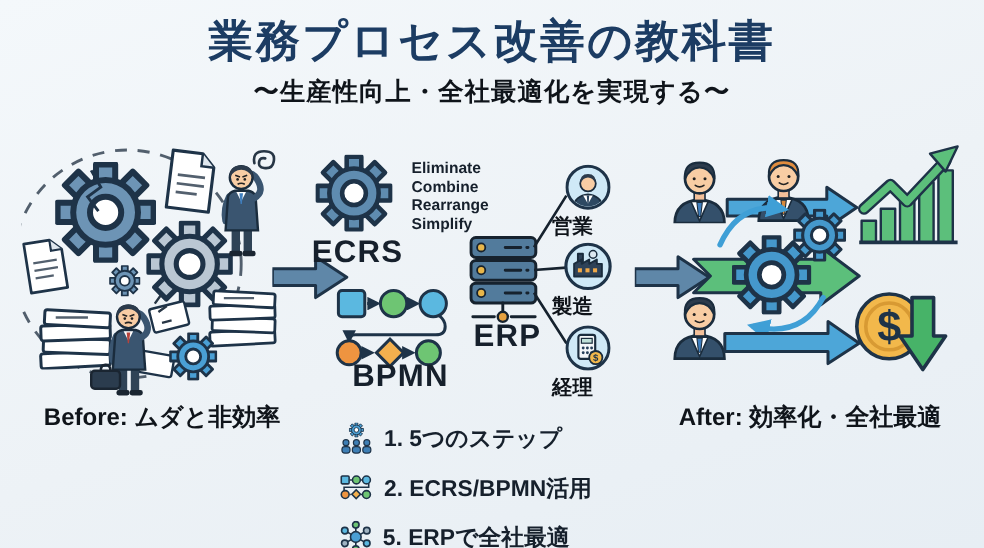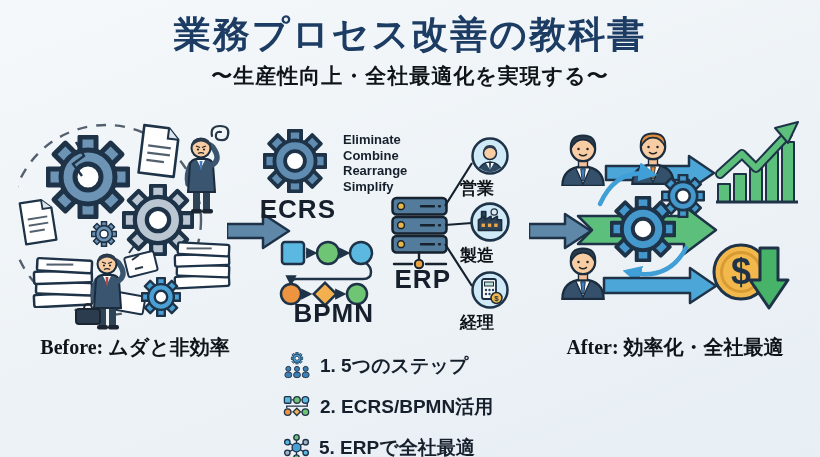--- a/index.html
+++ b/index.html
@@ -7,21 +7,21 @@
   .stage{
     position:relative;width:820px;height:457px;overflow:hidden;
     background:linear-gradient(160deg,#f4f8fb 0%,#edf2f6 55%,#e7eef4 100%);
     font-family:"Liberation Sans","DejaVu Sans",sans-serif;color:#16202c;
   }
   .abs{position:absolute;}
   .title{top:10px;left:0;width:820px;text-align:center;font-size:37px;font-weight:800;
     color:#1c3c63;letter-spacing:2px;}
   .subtitle{top:62px;left:0;width:820px;text-align:center;font-size:21px;font-weight:800;
     color:#0f141a;letter-spacing:1px;}
-  .stage-label{font-size:20px;font-weight:800;color:#0f141a;text-align:center;font-family:Liberation Serif, serif;}
+  .stage-label{font-size:20px;font-weight:800;color:#0f141a;text-align:center;}
   .tool-label{font-size:26px;font-weight:800;color:#16202c;text-align:right;letter-spacing:1px;}
   .ecrs-lines{font-size:13px;font-weight:800;line-height:15.5px;color:#16202c;margin-left:15px;}
   .dept-label{font-size:17px;font-weight:800;text-align:left;color:#0f141a;}
   .legend{left:283px;top:352px;display:flex;flex-direction:column;gap:14px;}
   .legend-row{display:flex;align-items:center;gap:9px;height:27px;}
   .legend-text{font-size:19px;font-weight:800;color:#16202c;white-space:nowrap;}
   svg{display:block;}
 </style>
 </head>
 <body>

